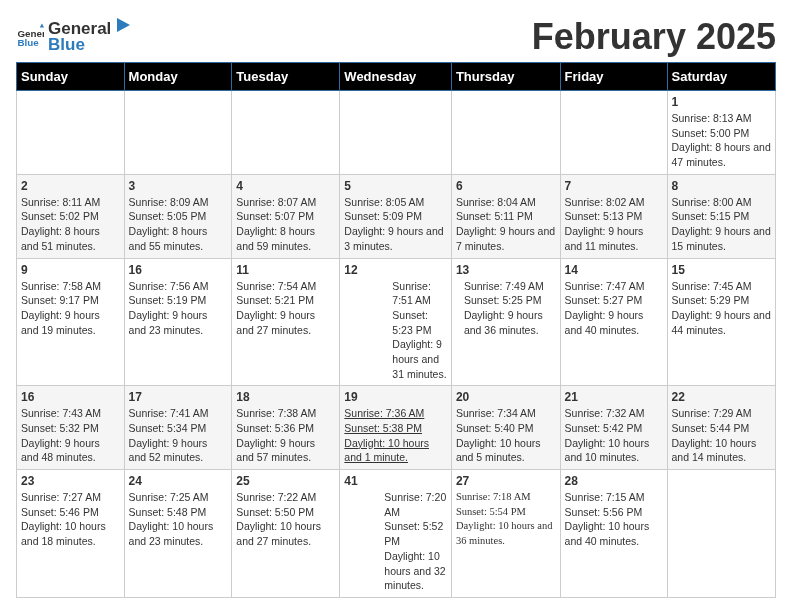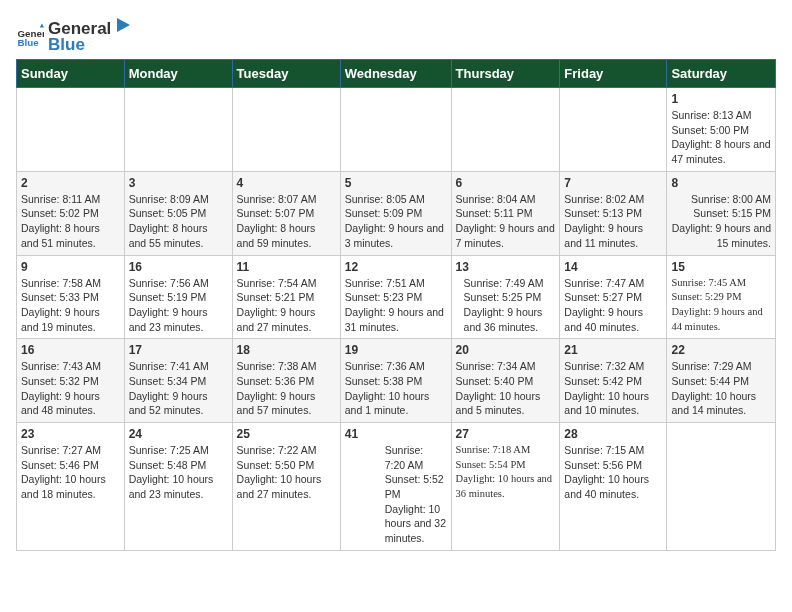--- a/index.html
+++ b/index.html
@@ -36,21 +36,21 @@
     .location-title {
       font-size: 15px;
       color: #333;
     }
     .calendar-table {
       width: 100%;
       border-collapse: collapse;
       border: 1px solid #ccc;
     }
     .calendar-table th {
-      background-color: #14532d;
+      background-color: #000000;
       color: #fff;
       font-size: 13px;
       padding: 6px 4px;
       text-align: left;
       border: 1px solid #2d6aa0;
     }
     .calendar-table td {
       vertical-align: top;
       border: 1px solid #ccc;
       padding: 4px;
@@ -90,20 +90,21 @@
       <div style="display:flex; align-items:baseline; gap:0;">
         <span style="font-size:17px; font-weight:bold; color:#333;">General</span>
         <svg width="18" height="18" viewBox="0 0 18 18" style="margin:0 1px;">
           <polygon points="5,2 18,9 5,16" fill="#2c7bbd"></polygon>
         </svg>
       </div>
       <div style="font-size:17px; font-weight:bold; color:#2c7bbd; margin-top:-4px;">Blue</div>
     </div>
   </div>
   <div class="title-section">
+    <div class="month-title">February 2025</div>
   </div>
 </div>
 
 <table class="calendar-table">
   <thead>
     <tr>
     <th>Sunday</th>
         <th>Monday</th>
         <th>Tuesday</th>
         <th>Wednesday</th>
@@ -159,65 +160,65 @@
 Daylight: 9 hours and 7 minutes.</div>
         </td>
         <td>
           <span class="day-number">7</span>
           <div class="day-info" style="white-space: pre-line;">Sunrise: 8:02 AM
 Sunset: 5:13 PM
 Daylight: 9 hours and 11 minutes.</div>
         </td>
         <td>
           <span class="day-number">8</span>
-          <div class="day-info" style="white-space: pre-line; text-align: right;">Sunrise: 8:00 AM
+          <div class="day-info" style="white-space: pre-line;">Sunrise: 8:00 AM
 Sunset: 5:15 PM
 Daylight: 9 hours and 15 minutes.</div>
         </td>
       </tr>
       <tr>
         <td>
           <span class="day-number">9</span>
           <div class="day-info" style="white-space: pre-line;">Sunrise: 7:58 AM
-Sunset: 5:33 PM
+Sunset: 9:17 PM
 Daylight: 9 hours and 19 minutes.</div>
         </td>
         <td>
           <span class="day-number">16</span>
           <div class="day-info" style="white-space: pre-line;">Sunrise: 7:56 AM
 Sunset: 5:19 PM
 Daylight: 9 hours and 23 minutes.</div>
         </td>
         <td>
           <span class="day-number">11</span>
           <div class="day-info" style="white-space: pre-line;">Sunrise: 7:54 AM
 Sunset: 5:21 PM
 Daylight: 9 hours and 27 minutes.</div>
         </td>
         <td>
           <span class="day-number">12</span>
-          <div class="day-info" style="white-space: pre-line;">Sunrise: 7:51 AM
+          <div class="day-info" style="white-space: pre-line; margin-left: 48px;">Sunrise: 7:51 AM
 Sunset: 5:23 PM
 Daylight: 9 hours and 31 minutes.</div>
         </td>
         <td>
           <span class="day-number">13</span>
           <div class="day-info" style="white-space: pre-line; margin-left: 8px;">Sunrise: 7:49 AM
 Sunset: 5:25 PM
 Daylight: 9 hours and 36 minutes.</div>
         </td>
         <td>
           <span class="day-number">14</span>
           <div class="day-info" style="white-space: pre-line;">Sunrise: 7:47 AM
 Sunset: 5:27 PM
 Daylight: 9 hours and 40 minutes.</div>
         </td>
         <td>
           <span class="day-number">15</span>
-          <div class="day-info" style="white-space: pre-line; font-family: Liberation Serif, serif;">Sunrise: 7:45 AM
+          <div class="day-info" style="white-space: pre-line;">Sunrise: 7:45 AM
 Sunset: 5:29 PM
 Daylight: 9 hours and 44 minutes.</div>
         </td>
       </tr>
       <tr>
         <td>
           <span class="day-number">16</span>
           <div class="day-info" style="white-space: pre-line;">Sunrise: 7:43 AM
 Sunset: 5:32 PM
 Daylight: 9 hours and 48 minutes.</div>
@@ -229,21 +230,21 @@
 Daylight: 9 hours and 52 minutes.</div>
         </td>
         <td>
           <span class="day-number">18</span>
           <div class="day-info" style="white-space: pre-line;">Sunrise: 7:38 AM
 Sunset: 5:36 PM
 Daylight: 9 hours and 57 minutes.</div>
         </td>
         <td>
           <span class="day-number">19</span>
-          <div class="day-info" style="white-space: pre-line;">Sunrise: 7:36 AM
+          <div class="day-info" style="white-space: pre-line; text-decoration: underline;">Sunrise: 7:36 AM
 Sunset: 5:38 PM
 Daylight: 10 hours and 1 minute.</div>
         </td>
         <td>
           <span class="day-number">20</span>
           <div class="day-info" style="white-space: pre-line;">Sunrise: 7:34 AM
 Sunset: 5:40 PM
 Daylight: 10 hours and 5 minutes.</div>
         </td>
         <td>

